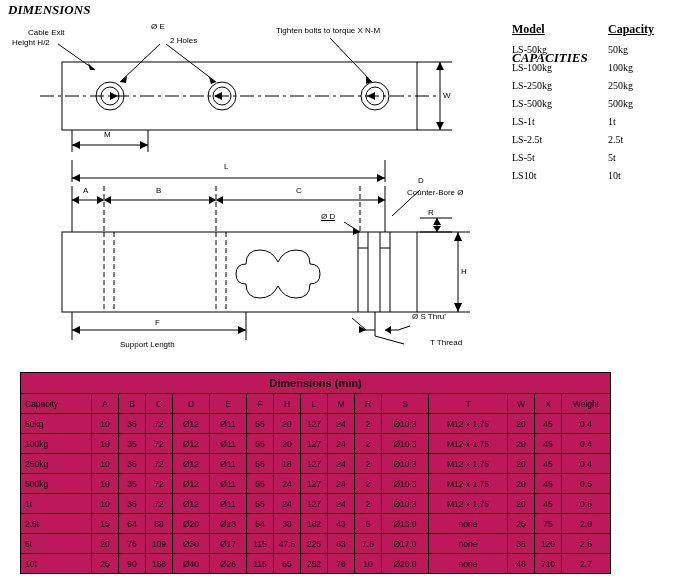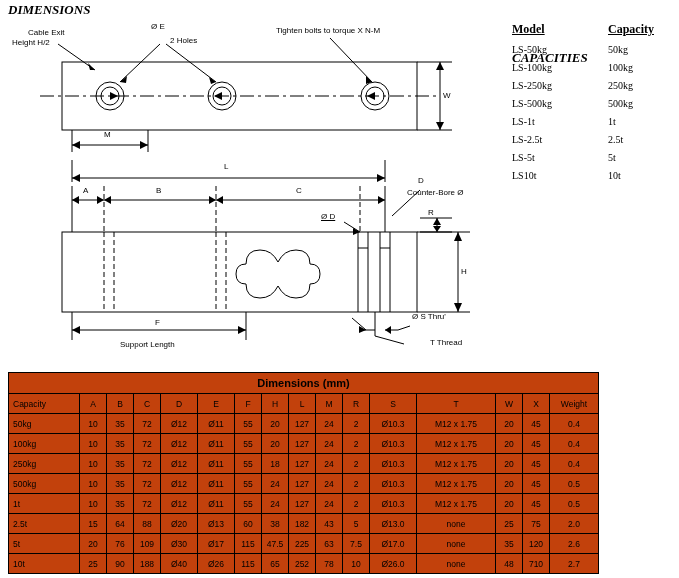--- a/index.html
+++ b/index.html
@@ -33,24 +33,24 @@
   .cap-row{position:absolute;font-family:"Liberation Serif", serif;font-size:10px;}
   .cap-row .m{position:absolute;left:0;top:0;width:80px;}
   .cap-row .c{position:absolute;left:96px;top:0;width:70px;}
 
   
   .lbl{position:absolute;font-size:8px;font-family:"Liberation Sans", sans-serif;white-space:nowrap;}
   svg{position:absolute;left:0;top:0;overflow:visible;}
 
   
   .dtable{
-    position:absolute;left:8px;top:372px;
+    position:absolute;left:20px;top:372px;
     border-collapse:collapse;
     font-size:8.5px;
-    background:#c2410c;
+    background:#be185d;
   }
   .dtable td,.dtable th{
     border:1px solid #000000;
     padding:0 2px;
     height:19px;
     text-align:center;
     font-weight:normal;
     font-family:"Liberation Sans", sans-serif;
   }
   .dtable .title{
@@ -365,21 +365,21 @@
       <td>45</td>
       <td>0.5</td>
     </tr>
     <tr>
       <td class="cap-cell">2.5t</td>
       <td>15</td>
       <td>64</td>
       <td>88</td>
       <td>Ø20</td>
       <td>Ø13</td>
-      <td>60</td>
+      <td>54</td>
       <td>38</td>
       <td>182</td>
       <td>43</td>
       <td>5</td>
       <td>Ø13.0</td>
       <td>none</td>
       <td>25</td>
       <td>75</td>
       <td>2.0</td>
     </tr>

